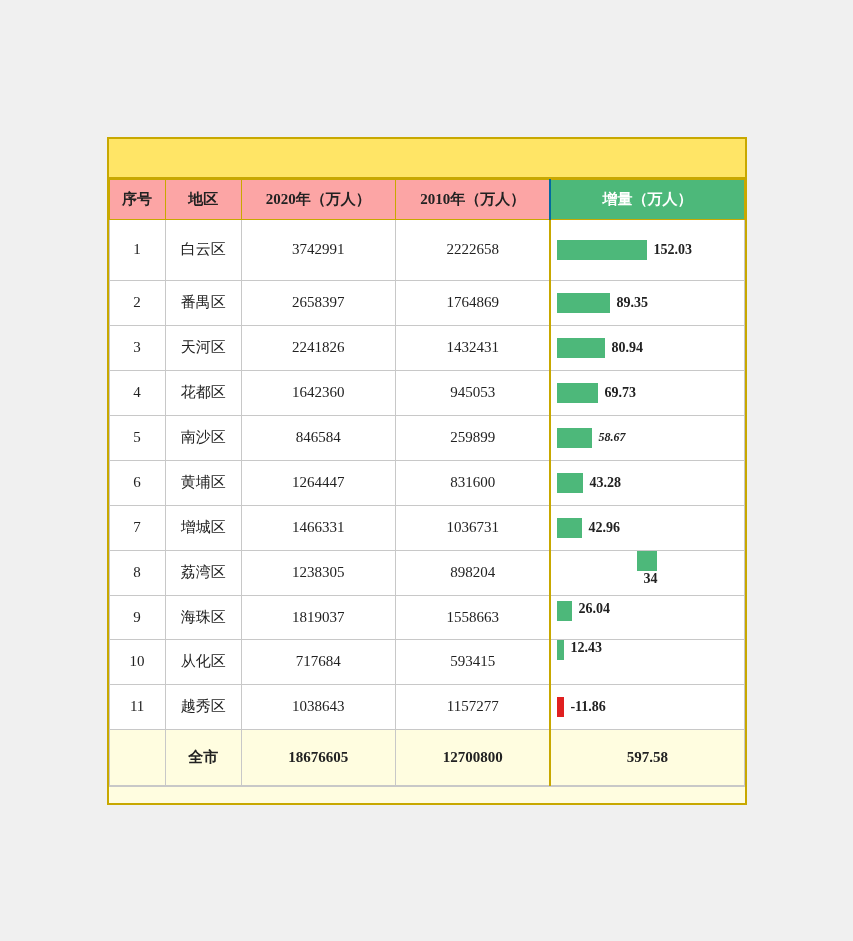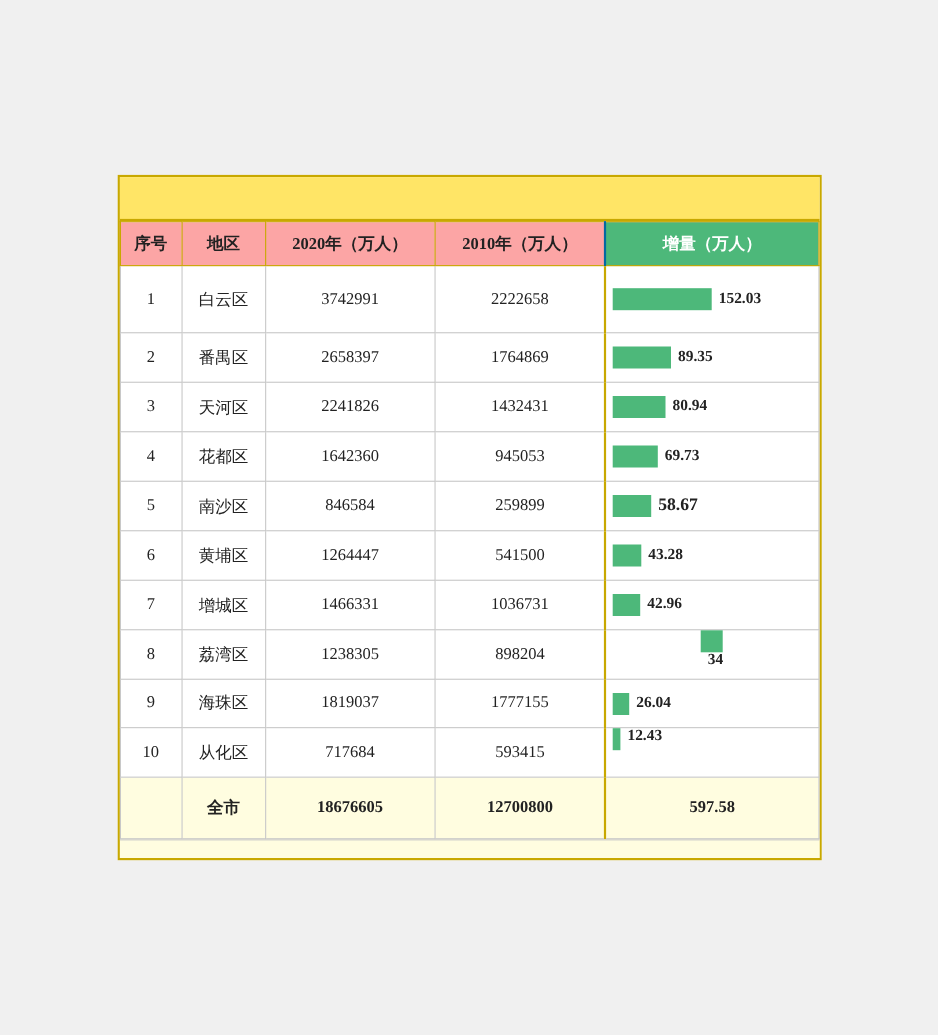--- a/index.html
+++ b/index.html
@@ -165,29 +165,29 @@
           </td>
         </tr>
         <tr>
           <td>5</td>
           <td>南沙区</td>
           <td>846584</td>
           <td>259899</td>
           <td class="bar-col" style="padding: 0px; height: 44px;">
             <div style="display: flex; align-items: center; height: 44px; padding: 0px 6px; position: relative;">
               <span class="bar-segment" style="width: 35px; background: rgb(77, 184, 122); display: inline-block; height: 20px; vertical-align: middle; flex-shrink: 0;"></span>
-              <span class="bar-value" style="margin-left: 6px; font-weight: bold; font-size: 16px;">58.67</span>
+              <span class="bar-value" style="margin-left: 6px; font-weight: bold; font-size: 12px; font-style: italic;">58.67</span>
             </div>
           </td>
         </tr>
         <tr>
           <td>6</td>
           <td>黄埔区</td>
           <td>1264447</td>
-          <td>541500</td>
+          <td>831600</td>
           <td class="bar-col" style="padding: 0px; height: 44px;">
             <div style="display: flex; align-items: center; height: 44px; padding: 0px 6px; position: relative;">
               <span class="bar-segment" style="width: 26px; background: rgb(77, 184, 122); display: inline-block; height: 20px; vertical-align: middle; flex-shrink: 0;"></span>
               <span class="bar-value" style="margin-left: 6px; font-weight: bold; font-size: 14px;">43.28</span>
             </div>
           </td>
         </tr>
         <tr>
           <td>7</td>
           <td>增城区</td>
@@ -209,37 +209,49 @@
             <div style="display: flex; align-items: center; height: 44px; padding: 0px 6px; position: relative; flex-direction: column;">
               <span class="bar-segment" style="width: 20px; background: rgb(77, 184, 122); display: inline-block; height: 20px; vertical-align: middle; flex-shrink: 0;"></span>
               <span class="bar-value" style="margin-left: 6px; font-weight: bold; font-size: 14px;">34</span>
             </div>
           </td>
         </tr>
         <tr>
           <td>9</td>
           <td>海珠区</td>
           <td>1819037</td>
-          <td>1777155</td>
-          <td class="bar-col" style="padding: 0px; height: 44px;">
-            <div style="display: flex; align-items: center; height: 32px; padding: 0px 6px; position: relative;">
+          <td>1558663</td>
+          <td class="bar-col" style="padding: 0px; height: 44px;">
+            <div style="display: flex; align-items: flex-start; height: 32px; padding: 0px 6px; position: relative;">
               <span class="bar-segment" style="width: 15px; background: rgb(77, 184, 122); display: inline-block; height: 20px; vertical-align: middle; flex-shrink: 0;"></span>
               <span class="bar-value" style="margin-left: 6px; font-weight: bold; font-size: 14px;">26.04</span>
             </div>
           </td>
         </tr>
         <tr>
           <td>10</td>
           <td>从化区</td>
           <td>717684</td>
           <td>593415</td>
           <td class="bar-col" style="padding: 0px; height: 44px;">
             <div style="display: flex; align-items: flex-start; height: 44px; padding: 0px 6px; position: relative;">
               <span class="bar-segment" style="width: 7px; background: rgb(77, 184, 122); display: inline-block; height: 20px; vertical-align: middle; flex-shrink: 0;"></span>
               <span class="bar-value" style="margin-left: 6px; font-weight: bold; font-size: 14px;">12.43</span>
+            </div>
+          </td>
+        </tr>
+        <tr>
+          <td>11</td>
+          <td>越秀区</td>
+          <td>1038643</td>
+          <td>1157277</td>
+          <td class="bar-col" style="padding: 0px; height: 44px;">
+            <div style="display: flex; align-items: center; height: 44px; padding: 0px 6px; position: relative;">
+              <span class="bar-segment" style="width: 7px; background: rgb(224, 32, 32); display: inline-block; height: 20px; vertical-align: middle; flex-shrink: 0;"></span>
+              <span class="bar-value" style="margin-left: 6px; font-weight: bold; font-size: 14px;">-11.86</span>
             </div>
           </td>
         </tr>
         <tr style="background: rgb(255, 253, 224); font-weight: bold;">
           <td></td>
           <td>全市</td>
           <td>18676605</td>
           <td>12700800</td>
           <td class="bar-col" style="padding: 0px; height: 44px;">
             <div style="display: flex; align-items: center; justify-content: center; height: 55px; padding: 0px 8px; font-weight: bold; font-size: 15px;">597.58</div>

